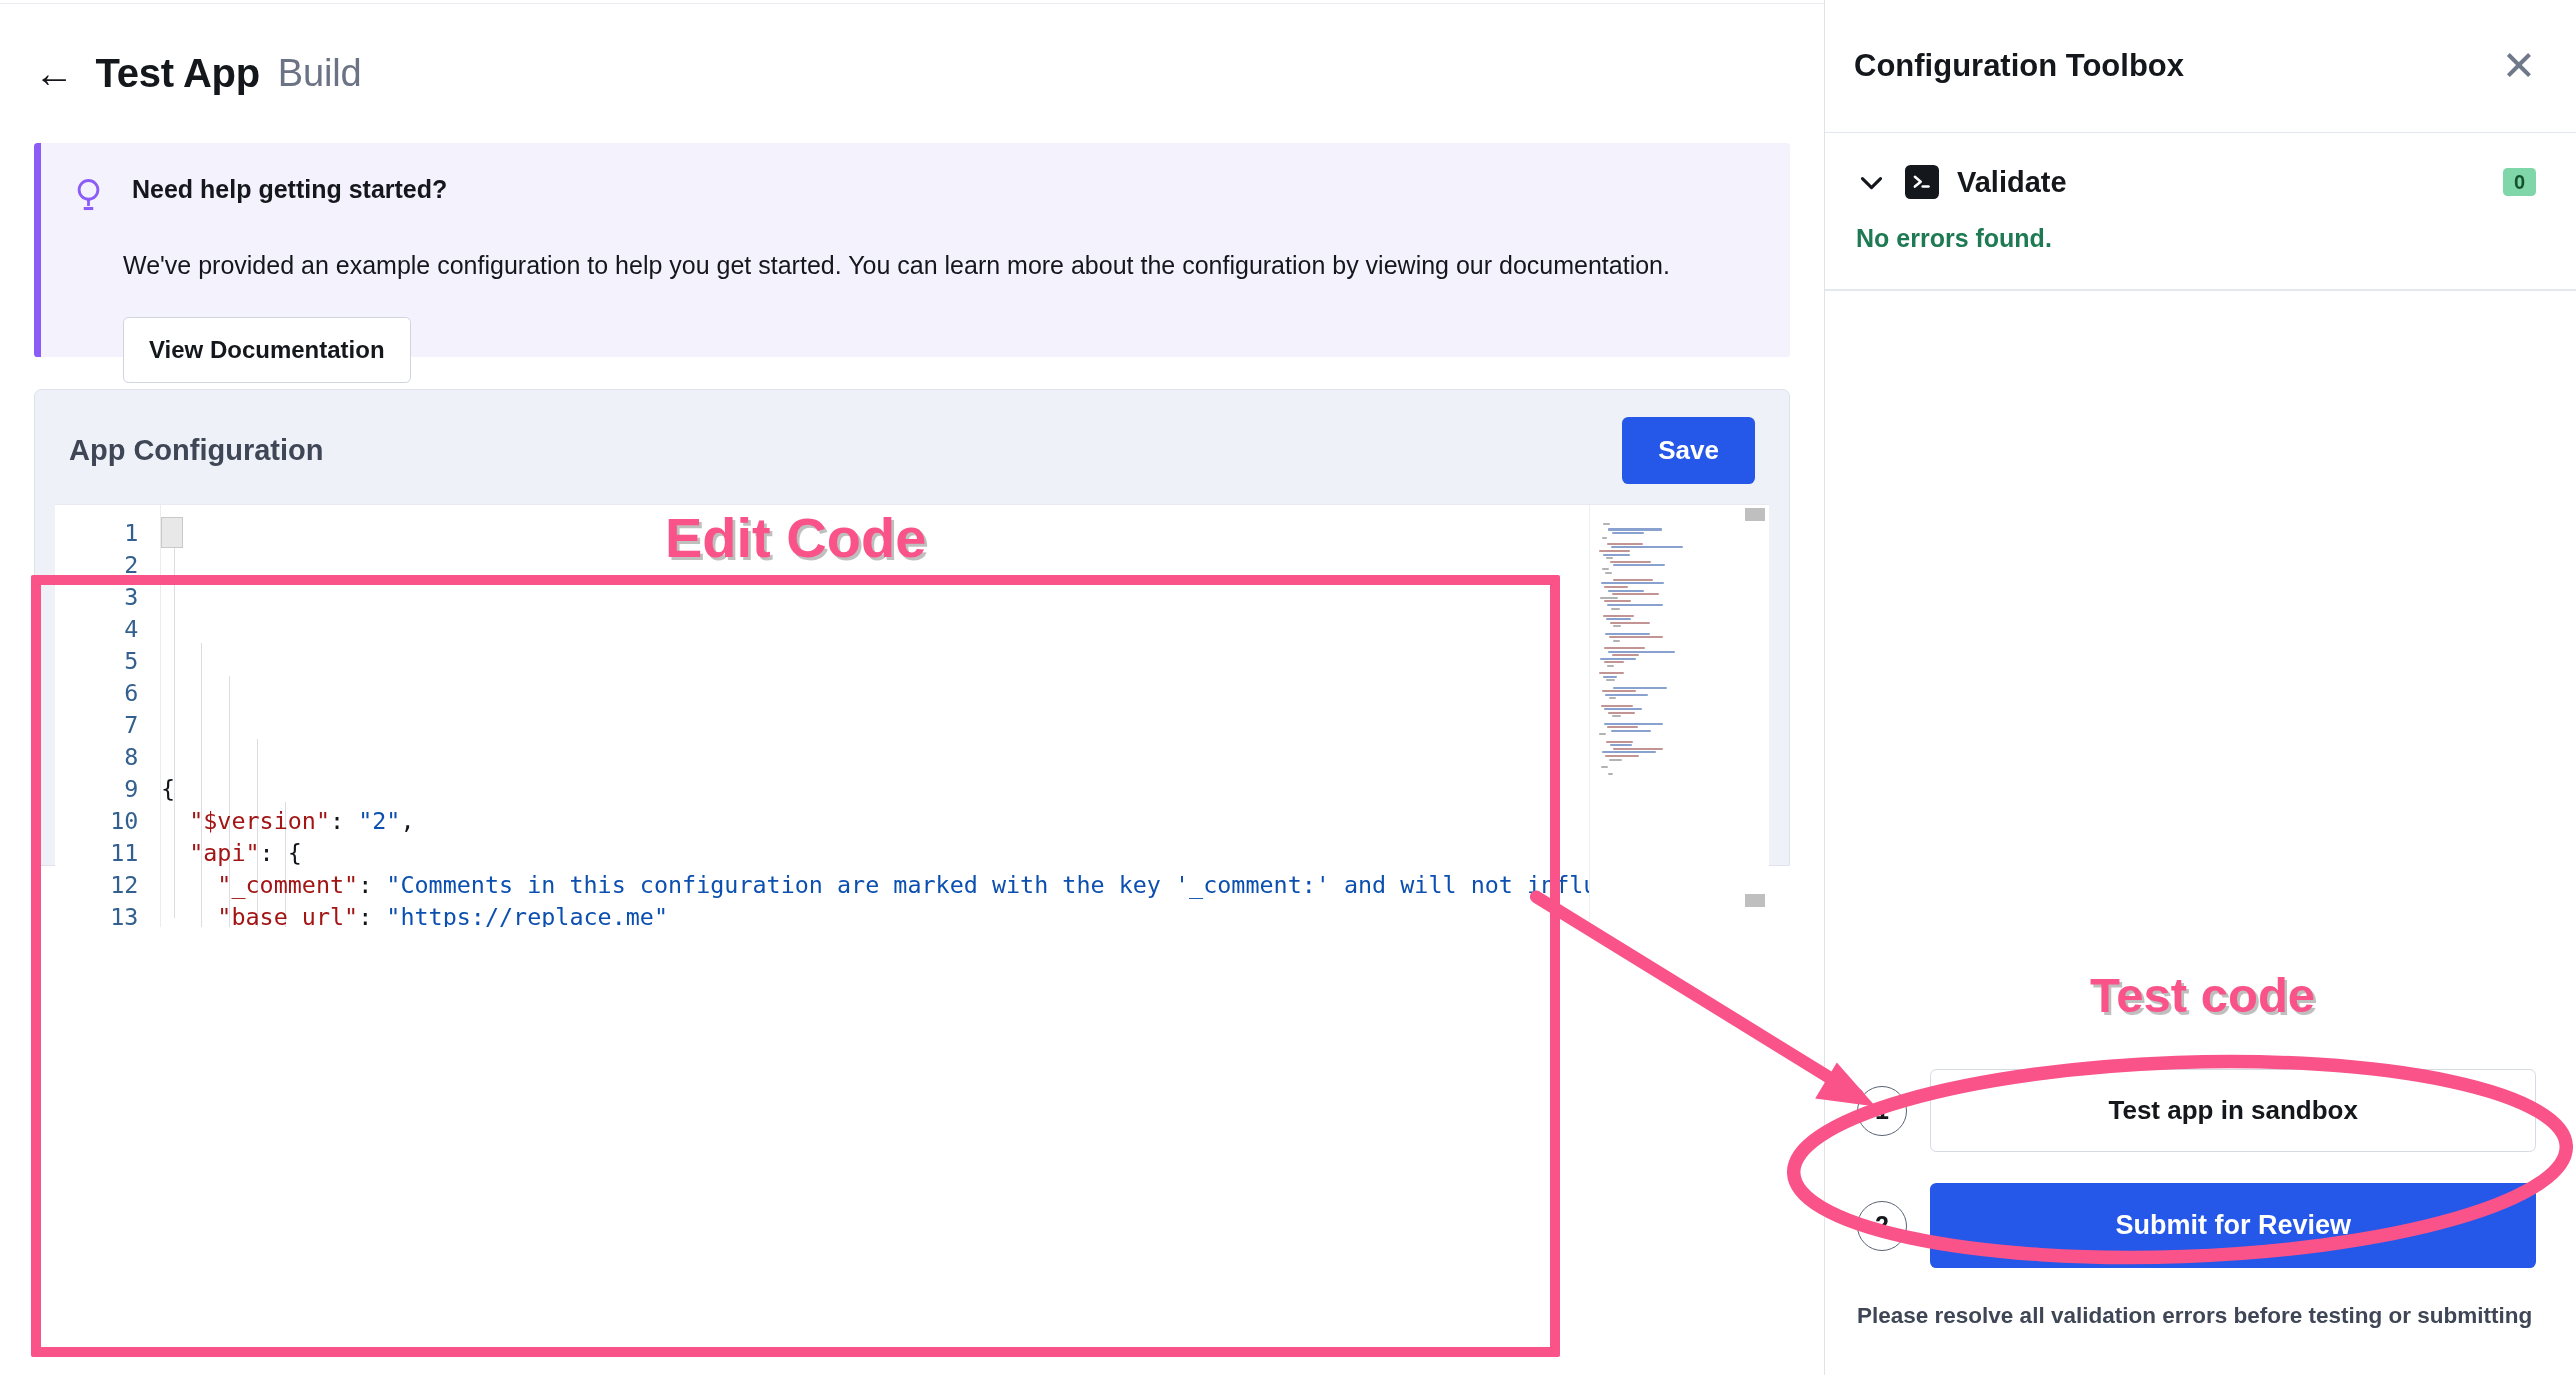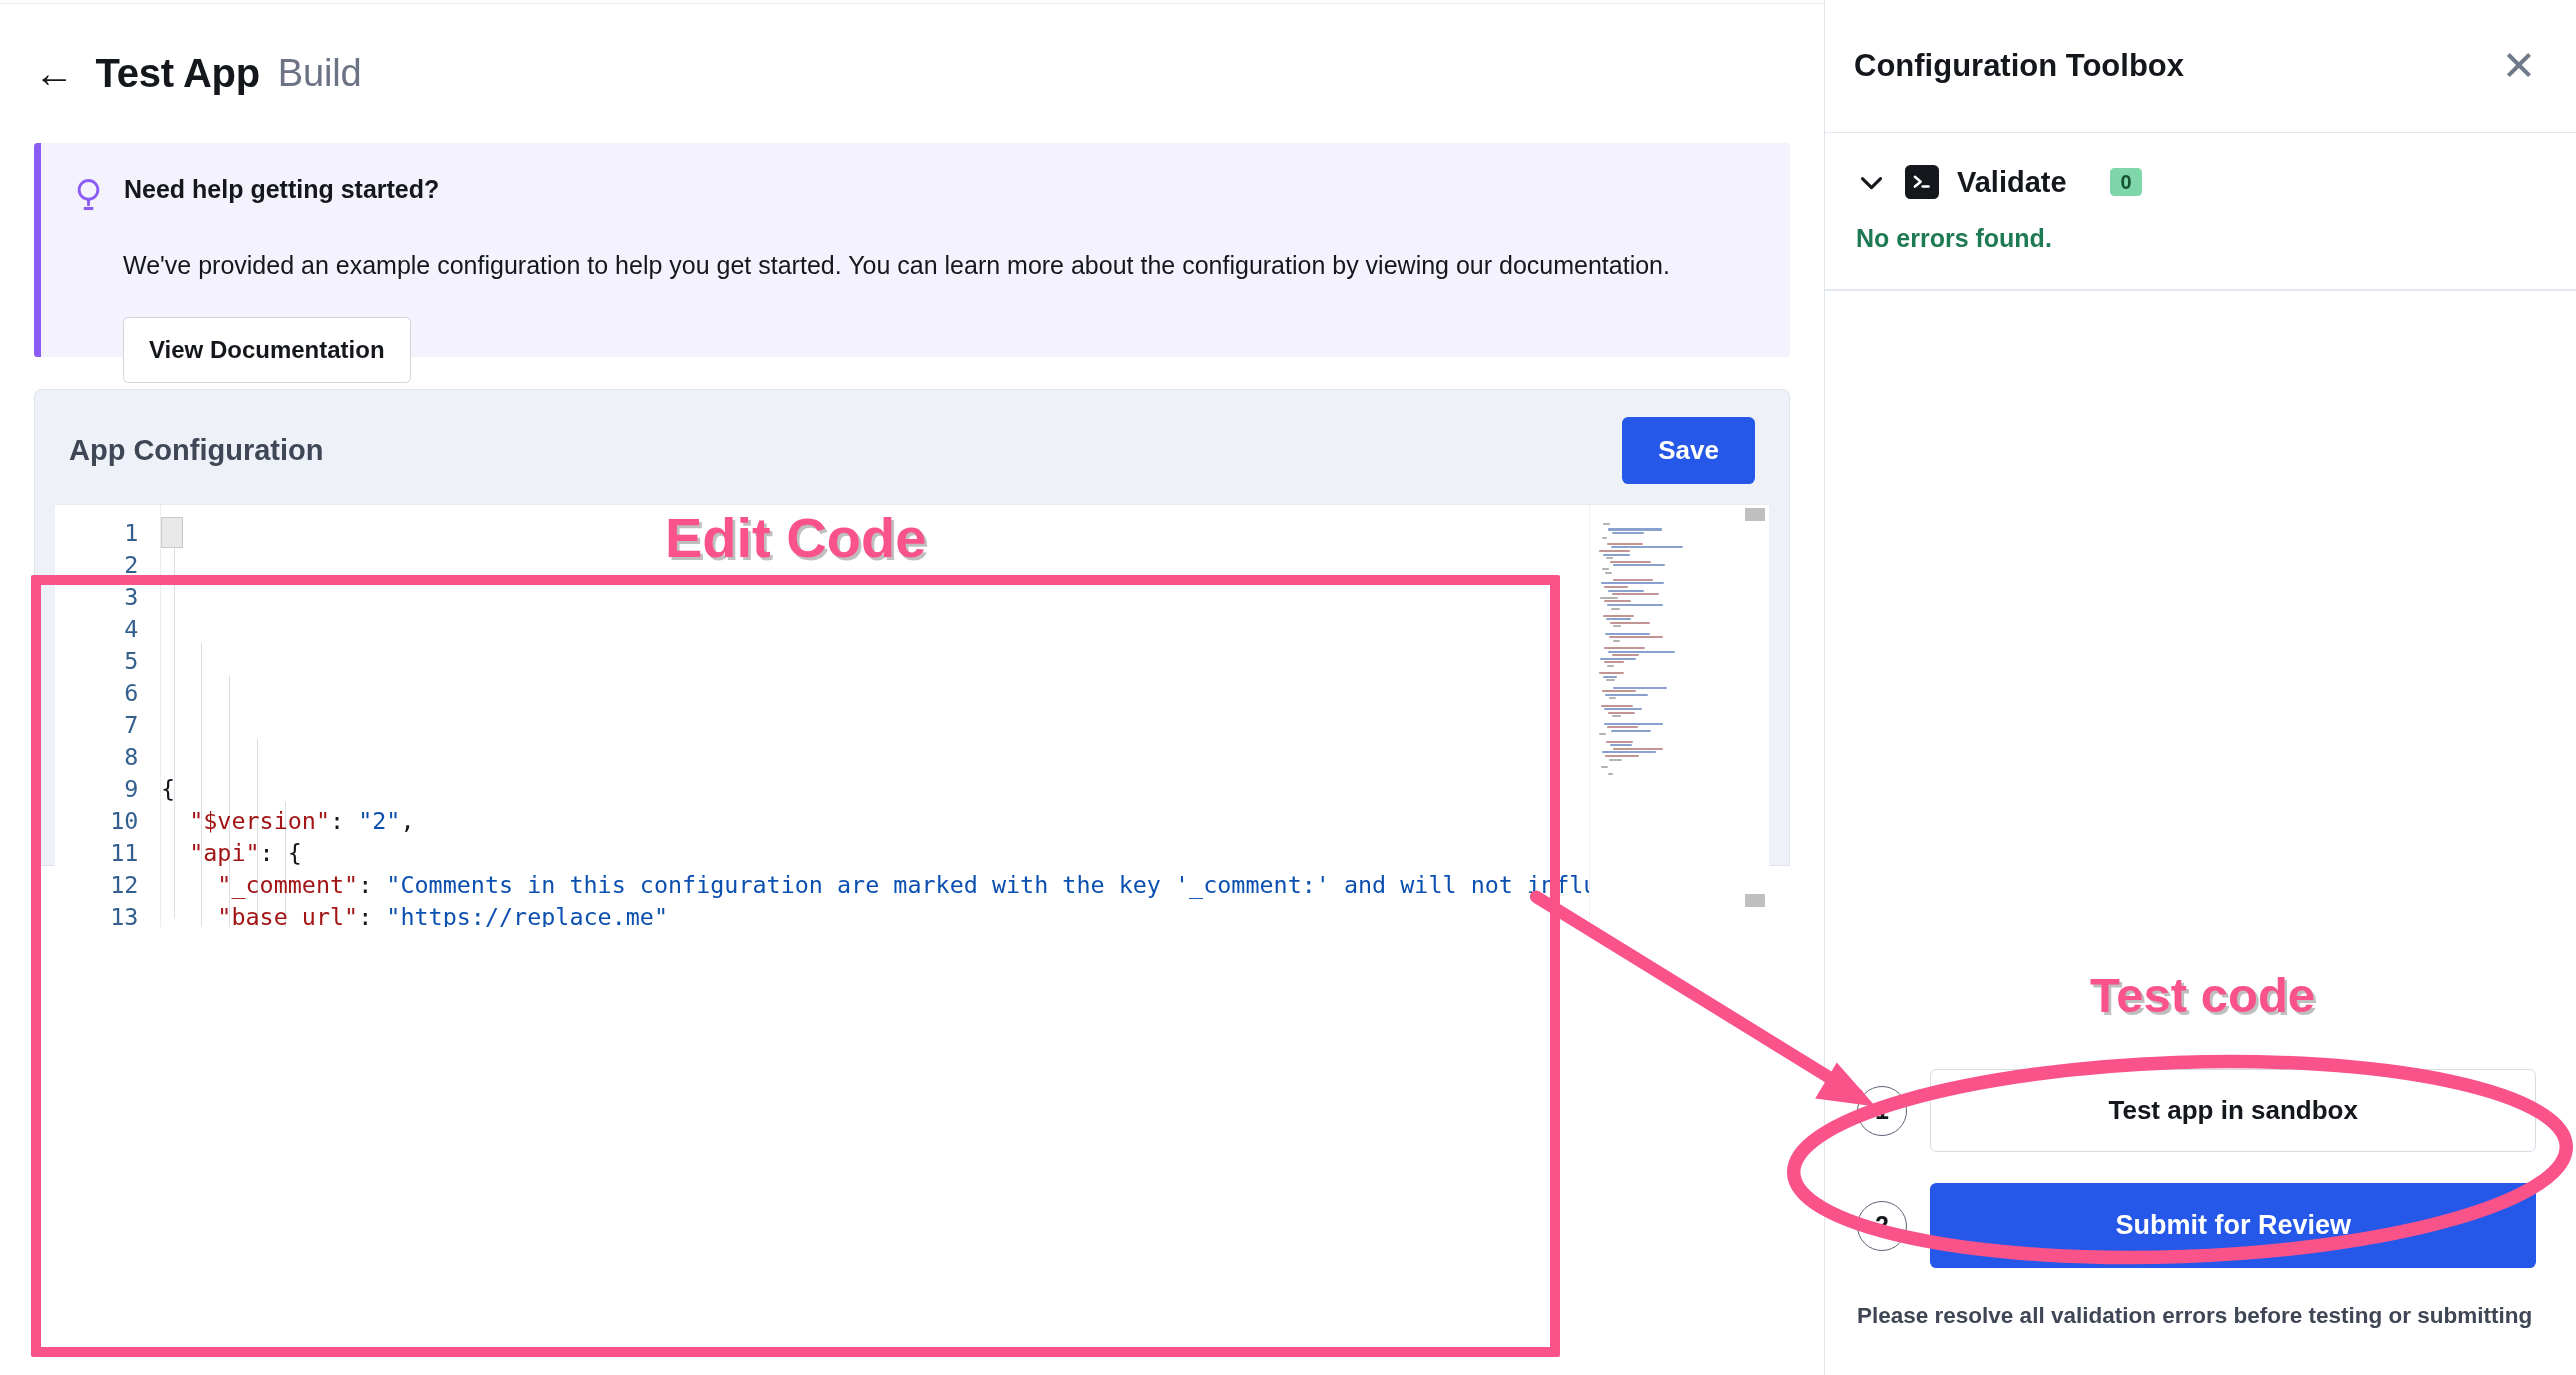--- a/index.html
+++ b/index.html
@@ -38,21 +38,21 @@
 
   
   .help-banner {
     margin: 47px 34px 0 34px;
     background: #f4f2fd;
     border-left: 7.2px solid #8b5cf6;
     border-radius: 3.6px;
     padding: 31px 36px 36px 32px;
     height: 214px;
   }
-  .help-row { display: flex; gap: 20px; align-items: flex-start; }
+  .help-row { display: flex; gap: 28px; align-items: flex-start; }
   .bulb {
     width: 31px; height: 36px; flex: none; margin-top: 3.6px;
     position: relative;
   }
   .bulb svg { display:block; }
   .help-title { font-size: 25px; font-weight: bold; color: #14171c; line-height: 1.2; }
   .help-body {
     font-size: 25px; color: #14171c; margin-top: 36px; margin-left: 50px;
     line-height: 1.35;
   }
@@ -170,23 +170,22 @@
   .side-head {
     height: 133px; flex: none;
     display: flex; align-items: center; justify-content: space-between;
     padding: 0 40px 0 29px;
     border-bottom: 1.8px solid #e3e7ee;
   }
   .side-title { font-size: 31px; font-weight: bold; color: #14171c; }
   .close-x { font-size: 41px; color: #70798a; cursor: pointer; line-height: 1; font-weight: 300; }
 
   .validate-row {
-    display: flex; align-items: center; 
+    display: flex; align-items: center; justify-content: space-between;
     padding: 32px 40px 0 31px;
-    gap: 43px;
   }
   .validate-left { display: flex; align-items: center; gap: 18px; }
   .chev { width: 31px; height: 31px; flex: none; }
   .term-icon {
     width: 34px; height: 34px; background: #14171c; border-radius: 5.4px;
     display: flex; align-items: center; justify-content: center; flex: none;
   }
   .validate-label { font-size: 29px; font-weight: bold; color: #14171c; }
   .count-badge {
     background: #7fd6a8; color: #14532d; font-size: 20px; font-weight: bold;

